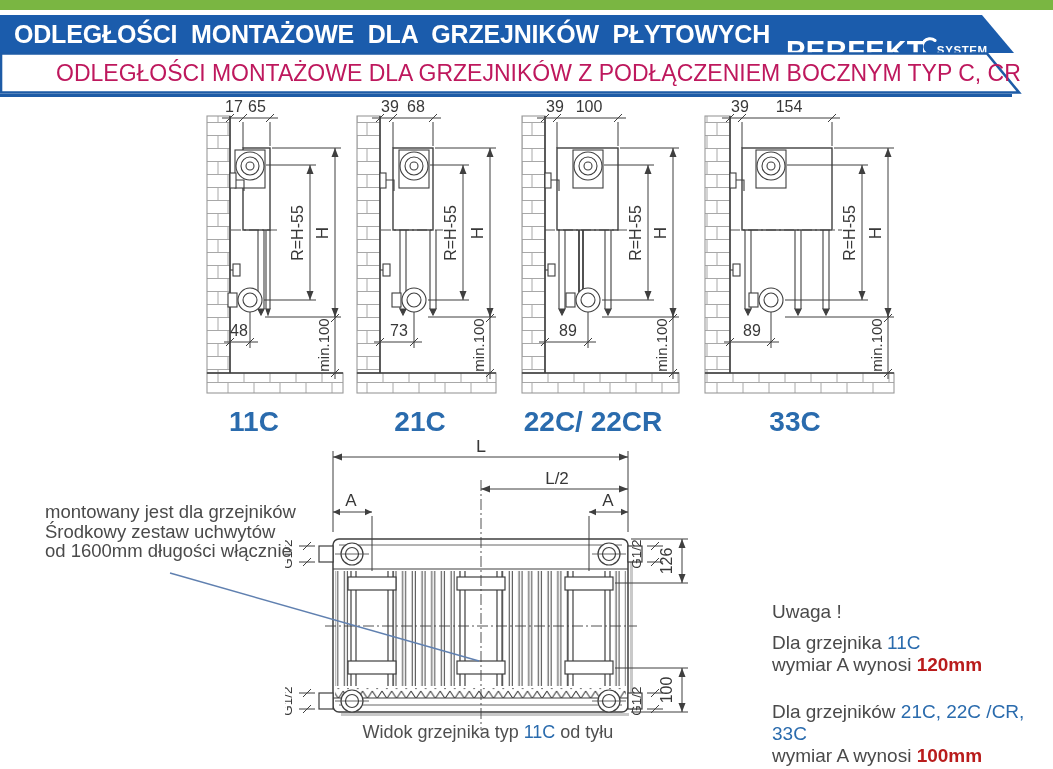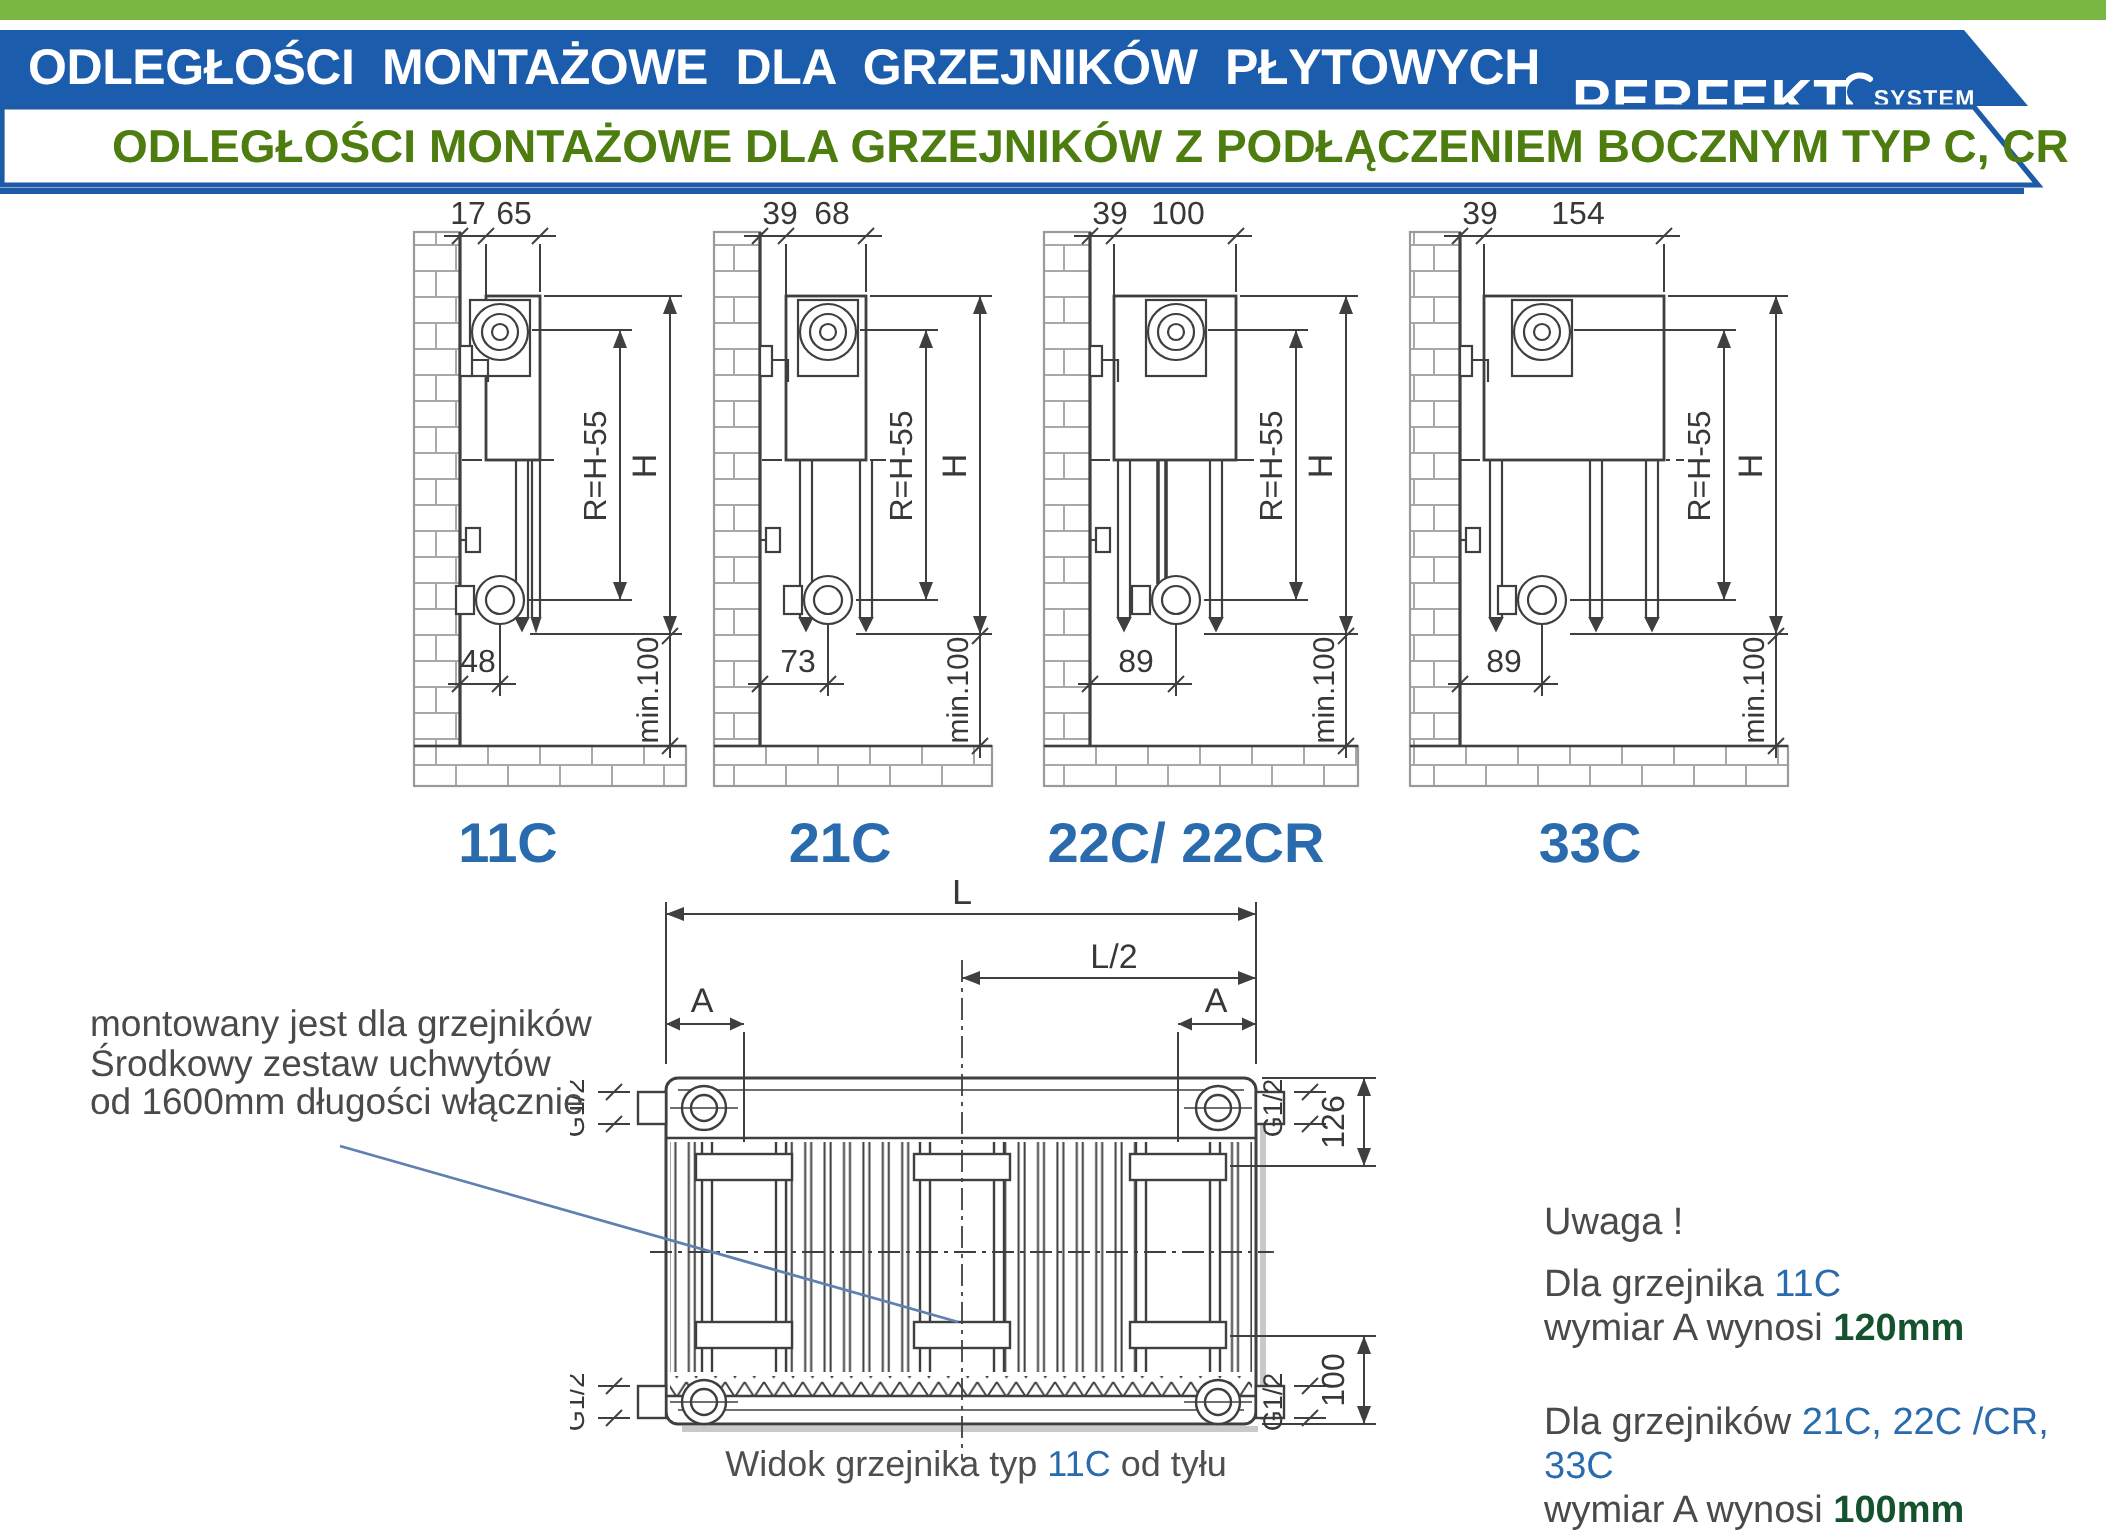--- a/index.html
+++ b/index.html
@@ -10,40 +10,40 @@
   .banner{position:absolute;left:0;top:15px;width:1053px;height:38px;background:#1b5cac;
           clip-path:polygon(0 0,982px 0,1014px 100%,0 100%);
           display:flex;align-items:center;padding-left:14px;box-sizing:border-box;}
   .banner-title{color:#ffffff;font-weight:bold;font-size:25px;letter-spacing:-0.2px;word-spacing:7px;white-space:nowrap;}
   .logo{display:flex;align-items:center;margin-left:16px;color:#fff;margin-top:34px;}
   .logo-brand{font-size:29px;font-weight:bold;letter-spacing:0.5px;line-height:26px;}
   .logo-hook{margin-left:-2px;margin-bottom:9px;}
   .logo-sub{font-size:11.5px;font-weight:bold;letter-spacing:0.6px;margin-left:-1px;margin-bottom:2px;}
   .ribbon-svg{position:absolute;left:0;top:52px;}
   .ribbon-text{position:absolute;left:56px;top:53px;height:40px;line-height:40px;
-               color:#4d7c0f;font-weight:bold;font-size:23px;white-space:nowrap;}
+               color:#be185d;font-weight:normal;font-size:23px;white-space:nowrap;}
   .divider{position:absolute;left:0;top:94px;width:1012px;height:3px;background:#1d5ba6;}
   
   .sv{position:absolute;top:96px;}
   .sv-label{position:absolute;top:310px;left:0;text-align:center;
             font-size:28px;font-weight:bold;color:#2a6bad;}
   svg text{font-family:"Liberation Sans",sans-serif;fill:#383838;}
   .t14{font-size:13.5px;}
   .t15{font-size:15px;}
   .t16{font-size:16px;}
   .t17{font-size:17px;}
   .t18{font-size:18px;}
   
   .notes-left{position:absolute;left:45px;top:502px;font-size:18.5px;line-height:19.5px;color:#4a4a4a;}
   .notes-right{position:absolute;left:772px;top:601px;font-size:19px;color:#4a4a4a;}
   .notes-right .nr-title{margin-bottom:9px;}
   .notes-right .nr-line{line-height:22px;}
   .notes-right .nr-gap{margin-top:25px;}
   .blue-t{color:#2a6bad;}
-  .bold-t{color:#14532d;font-weight:bold;}
+  .bold-t{color:#b91c1c;font-weight:bold;}
   .caption{position:absolute;left:258px;top:722px;width:460px;text-align:center;
            font-size:18px;color:#4f4f4f;}
   .overlay{position:absolute;left:0;top:0;pointer-events:none;}
 </style>
 </head>
 <body>
 
 <div class="page">
 
   <svg width="0" height="0" style="position:absolute">

